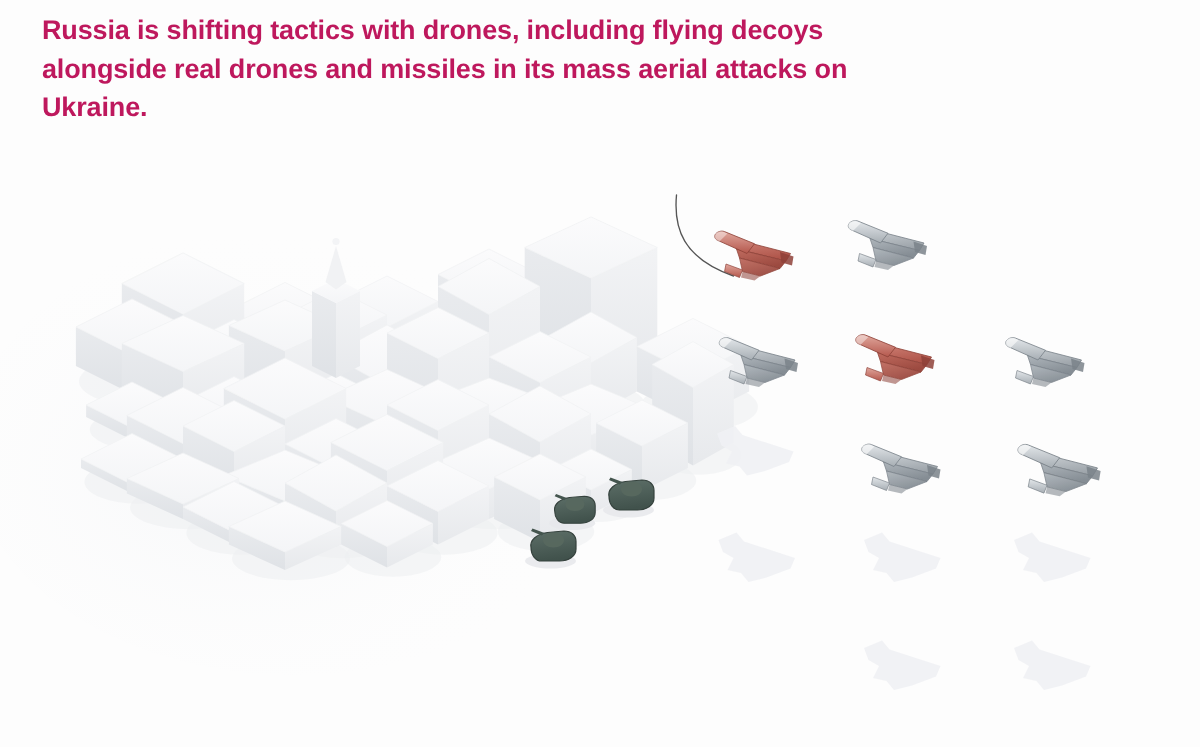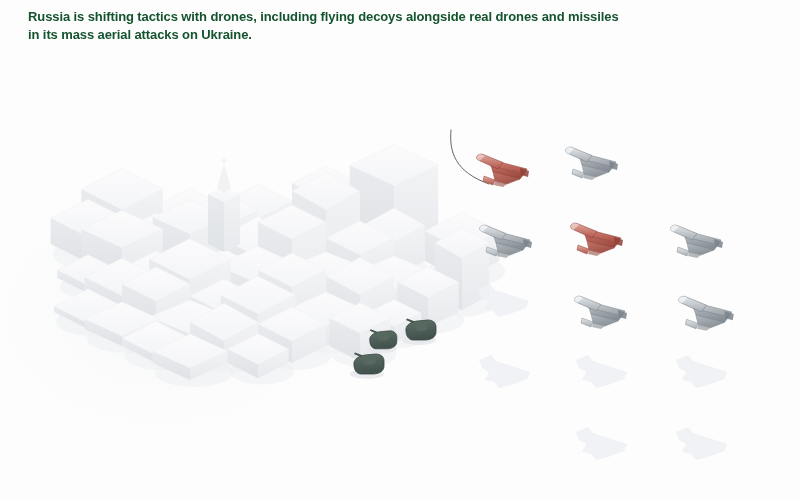--- a/index.html
+++ b/index.html
@@ -17,24 +17,24 @@
     background: #fdfdfd;
     overflow: hidden;
   }
 
   
   .headline {
     position: absolute;
     left: 28px;
     top: 8px;
     width: 600px;
-    font-size: 13px;
+    font-size: 18px;
     font-weight: bold;
     line-height: 1.42;
-    color: #14532d;
+    color: #be185d;
     letter-spacing: -0.1px;
   }
 
   
   .callout {
     position: absolute;
     left: 389px;
     top: 42px;
     width: 216px;
   }

